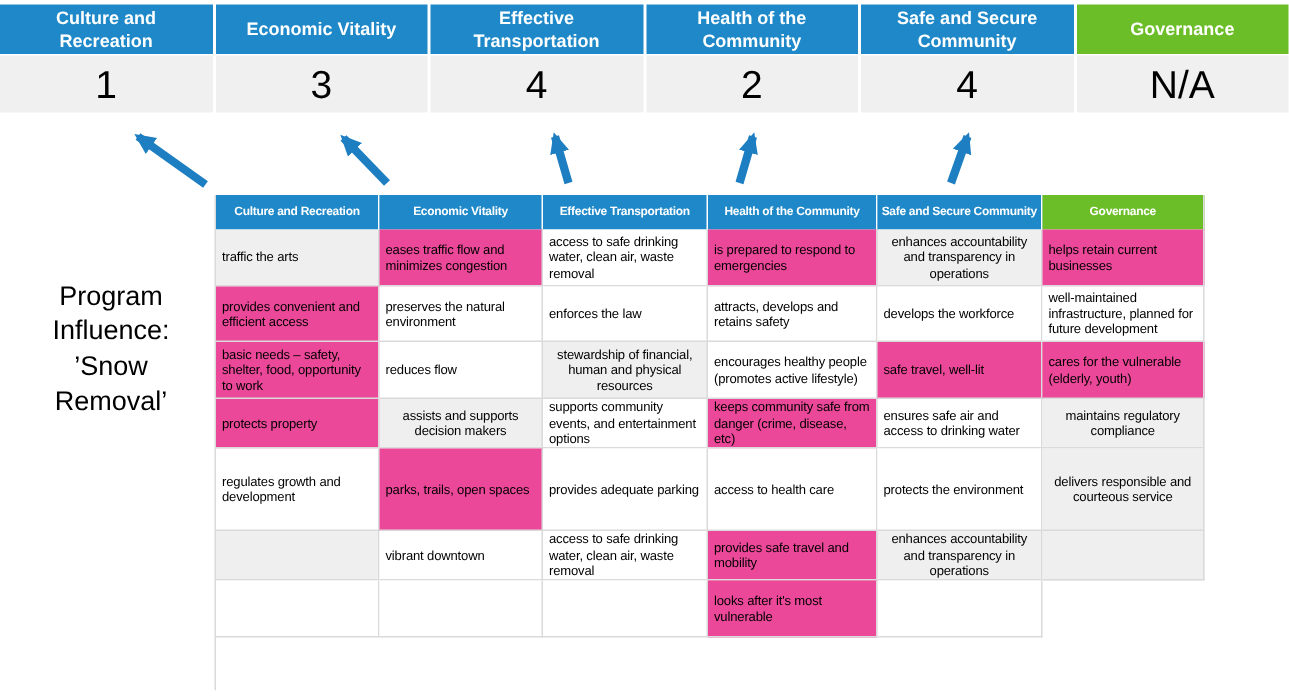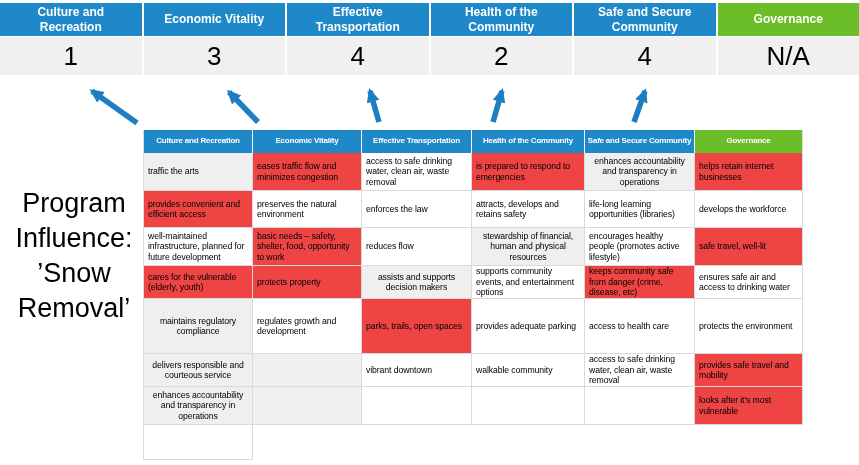--- a/index.html
+++ b/index.html
@@ -9,32 +9,32 @@
   
   .topbar{position:absolute;left:0;top:3px;width:859px;height:33px;display:flex;gap:2px;}
   .tcell{flex:1;background:#1E88C8;color:#fff;font-weight:bold;font-size:12px;line-height:1.25;display:flex;align-items:center;justify-content:center;text-align:center;padding:0 6px;box-sizing:border-box;}
   .tcell.gov{background:#6CBE28;}
 
   .scorebar{position:absolute;left:0;top:37px;width:859px;height:38px;display:flex;gap:2px;}
   .scell{flex:1;background:#F0F0F0;color:#000;font-size:26px;display:flex;align-items:center;justify-content:center;}
 
   .arrows{position:absolute;left:0;top:78px;width:859px;height:52px;}
 
-  .ptitle{position:absolute;left:0;top:186px;width:148px;text-align:center;font-size:27px;line-height:1.3;color:#000;white-space:pre-line;}
+  .ptitle{position:absolute;left:0;top:186px;width:148px;text-align:center;font-size:18px;line-height:1.3;color:#000;white-space:pre-line;}
 
   
   .matrix{position:absolute;left:143px;top:130px;width:659px;display:grid;
     grid-template-columns:109px 109px 110px 113px 110px 108px;
     grid-template-rows:23px 38px 37px 38px 33px 55px 33px 38px 35px;
     border-left:1px solid #DADADA;box-sizing:border-box;}
   .mh{background:#1E88C8;color:#fff;font-weight:bold;font-size:8px;letter-spacing:-0.2px;display:flex;align-items:center;justify-content:center;text-align:center;line-height:1.1;padding:0 2px;box-sizing:border-box;border-right:1px solid #fff;overflow:hidden;white-space:nowrap;}
   .mh.wrap{white-space:normal;}
   .mh.gov{background:#6CBE28;border-right:1px solid #DADADA;}
   .mc{background:#fff;color:#000;font-size:8.7px;letter-spacing:-0.1px;line-height:1.2;display:flex;align-items:center;padding:1px 4px;box-sizing:border-box;border-right:1px solid #DADADA;border-bottom:1px solid #DADADA;overflow:hidden;}
-  .mc.y{background:#ef4444;}
+  .mc.y{background:#ec4899;}
   .mc.g{background:#EFEFEF;text-align:center;}
   .mc.w{background:#fff;}
 </style>
 </head>
 <body>
 
 <div class="slide">
 
   <div class="topbar">
     <div class="tcell">Culture and Recreation</div>
@@ -79,27 +79,26 @@
     <div class="mh">Health of the Community</div>
     <div class="mh wrap">Safe and Secure Community</div>
     <div class="mh gov">Governance</div>
 
     <div class="mc g">traffic the arts</div>
     <div class="mc y">eases traffic flow and minimizes congestion</div>
     <div class="mc w">access to safe drinking water, clean air, waste removal</div>
     <div class="mc y">is prepared to respond to emergencies</div>
     <div class="mc g">enhances accountability and transparency in operations</div>
 
-    <div class="mc y">helps retain internet businesses</div>
+    <div class="mc y">helps retain current businesses</div>
     <div class="mc y">provides convenient and efficient access</div>
     <div class="mc w">preserves the natural environment</div>
     <div class="mc w">enforces the law</div>
     <div class="mc w">attracts, develops and retains safety</div>
 
-    <div class="mc w">life-long learning opportunities (libraries)</div>
     <div class="mc w">develops the workforce</div>
     <div class="mc w">well-maintained infrastructure, planned for future development</div>
     <div class="mc y">basic needs – safety, shelter, food, opportunity to work</div>
     <div class="mc w">reduces flow</div>
     <div class="mc g">stewardship of financial, human and physical resources</div>
 
     <div class="mc w">encourages healthy people (promotes active lifestyle)</div>
     <div class="mc y">safe travel, well-lit</div>
     <div class="mc y">cares for the vulnerable (elderly, youth)</div>
     <div class="mc y">protects property</div>
@@ -112,21 +111,20 @@
 
     <div class="mc w">regulates growth and development</div>
     <div class="mc y">parks, trails, open spaces</div>
     <div class="mc w">provides adequate parking</div>
     <div class="mc w">access to health care</div>
     <div class="mc w">protects the environment</div>
     <div class="mc g">delivers responsible and courteous service</div>
 
     <div class="mc g"></div>
     <div class="mc w">vibrant downtown</div>
-    <div class="mc w">walkable community</div>
     <div class="mc w">access to safe drinking water, clean air, waste removal</div>
     <div class="mc y">provides safe travel and mobility</div>
     <div class="mc g">enhances accountability and transparency in operations</div>
 
     <div class="mc g"></div>
     <div class="mc w"></div>
     <div class="mc w"></div>
     <div class="mc w"></div>
     <div class="mc y">looks after it's most vulnerable</div>
     <div class="mc w"></div>

